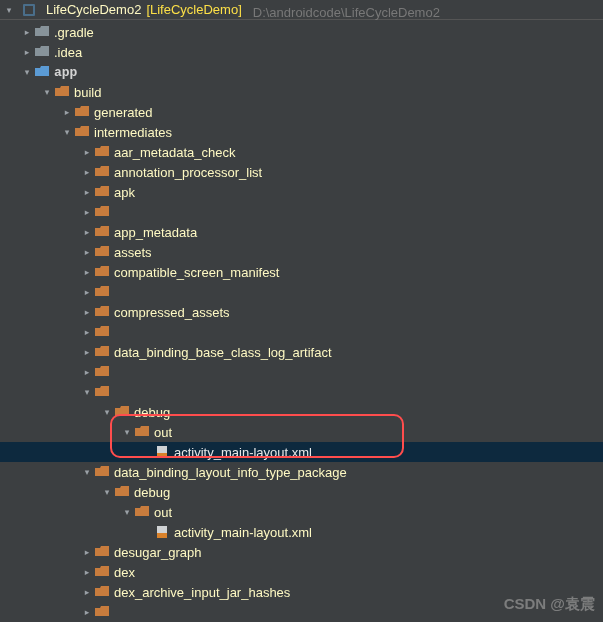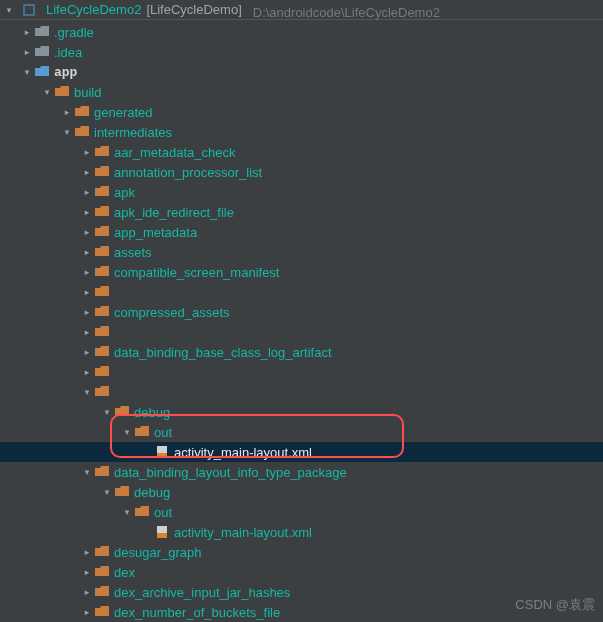--- a/index.html
+++ b/index.html
@@ -2,28 +2,28 @@
 <html><head>
   <meta charset="utf-8">
   <style>
     * { margin: 0; padding: 0; box-sizing: border-box; font-family: "Segoe UI", Arial, sans-serif; }
     body { background: #3c3f41; color: #bbbbbb; font-size: 13px; width: 603px; height: 622px; overflow: hidden; position: relative; }
     .header { display: flex; align-items: center; gap: 5px; padding: 3px 4px; border-bottom: 1px solid #555; }
     .tree { padding-top: 2px; }
     .node { display: flex; align-items: center; height: 20px; white-space: nowrap; cursor: pointer; }
     .chevron { width: 10px; display: inline-flex; justify-content: center; color: #9aa0a6; font-size: 9px; }
     .icon { width: 16px; height: 16px; display: inline-flex; align-items: center; justify-content: center; margin: 0 4px 0 2px; }
-    .label { color: #14b8a6; }
+    .label { color: #fef9c3; }
     .label.bold { color: #d4d4d4; font-weight: 600; font-family: Liberation Mono, monospace; }
-    .label.bracket { color: #a3a3a3; }
+    .label.bracket { color: #fde047; }
     .label.path { color: #787878; margin-left: 6px; margin-top: 6px; }
     .selected { background: #0d293e; }
     .selected .label { color: #e8e8e8; }
     .highlight-box { border: 2px solid #ff4d4d; border-radius: 10px; position: absolute; pointer-events: none; }
-    .watermark { position: absolute; right: 8px; bottom: 8px; color: #888; font-size: 13px; opacity: 0.85; }
+    .watermark { position: absolute; right: 8px; bottom: 8px; color: #888; font-size: 15px; opacity: 0.85; font-weight: bold; }
     svg { display: block; }
   </style>
 </head>
 <body>
 
 <div class="header node">
   <span class="chevron">▾</span>
   <span class="icon">
     <svg width="14" height="14">
         <rect x="1" y="1" width="12" height="12" fill="#4a6e8a" rx="1"></rect>
@@ -124,21 +124,20 @@
       </span>
       <span class="label">apk</span>
     </div>
 <div class="node" style="padding-left:82px">
       <span class="chevron">▸</span>
       <span class="icon">
         <svg width="14" height="12">
           <path d="M0 2 L5 2 L6 0 L14 0 L14 10 L0 10 Z" fill="#c87c3d"></path>
         </svg>
       </span>
-      <span class="label">apk_ide_redirect_file</span>
     </div>
 <div class="node" style="padding-left:82px">
       <span class="chevron">▸</span>
       <span class="icon">
         <svg width="14" height="12">
           <path d="M0 2 L5 2 L6 0 L14 0 L14 10 L0 10 Z" fill="#c87c3d"></path>
         </svg>
       </span>
       <span class="label">app_metadata</span>
     </div>
@@ -306,20 +305,19 @@
       </span>
       <span class="label">dex_archive_input_jar_hashes</span>
     </div>
 <div class="node" style="padding-left:82px">
       <span class="chevron">▸</span>
       <span class="icon">
         <svg width="14" height="12">
           <path d="M0 2 L5 2 L6 0 L14 0 L14 10 L0 10 Z" fill="#c87c3d"></path>
         </svg>
       </span>
-      <span class="label">dex_number_of_buckets_file</span>
     </div>
 
 </div>
 
 <div class="highlight-box" style="left:110px; top:414px; width:294px; height:44px;"></div>
 
 <div class="watermark">CSDN @袁震</div>
 
 </body></html>

